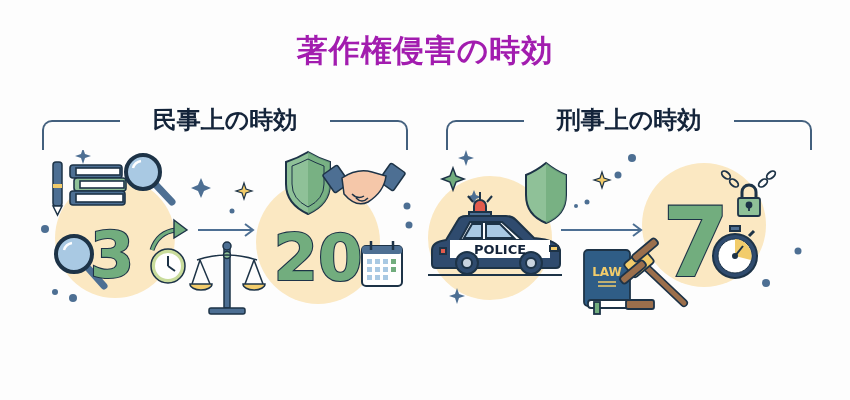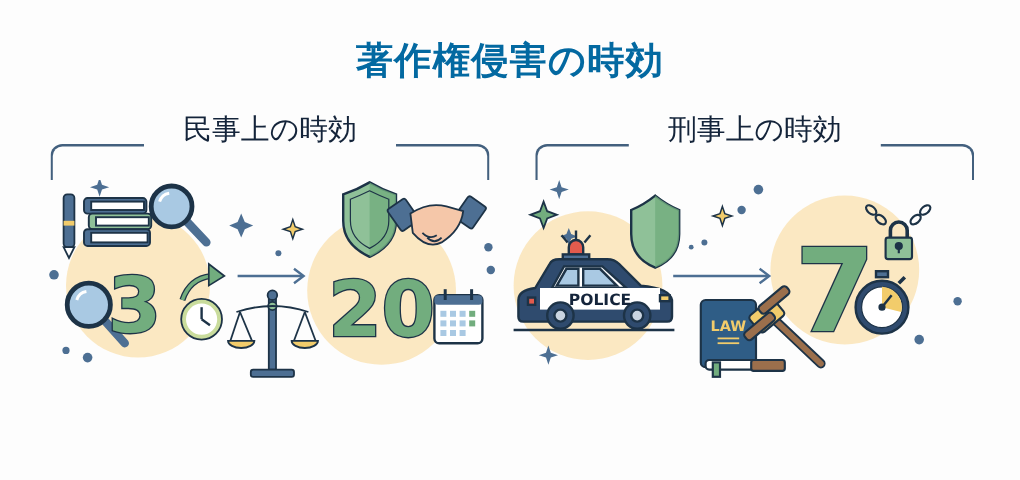--- a/index.html
+++ b/index.html
@@ -1,28 +1,28 @@
 <!DOCTYPE html>
 <html><head>
 <meta charset="utf-8">
 <style>
   * { box-sizing: border-box; margin: 0; padding: 0; }
   html, body { width: 850px; height: 400px; background: #fdfdfd; overflow: hidden; }
   body { position: relative; font-family: "DejaVu Sans", "Liberation Sans", sans-serif; color: #14243a; }
   .title {
     position: absolute; left: 0; width: 850px; top: 30px; text-align: center;
-    font-size: 31px; font-weight: bold; color: #0369a1; letter-spacing: 1px;
+    font-size: 31px; font-weight: bold; color: #a21caf; letter-spacing: 1px;
   }
   .section-frame {
     position: absolute; top: 120px; height: 30px;
     border-top: 2px solid #43607e; border-left: 2px solid #43607e; border-right: 2px solid #43607e;
     border-radius: 10px 10px 0 0;
   }
   .section-label {
-    position: absolute; top: 92px; font-size: 24px; font-weight: normal; color: #14243a;
+    position: absolute; top: 104px; font-size: 24px; font-weight: bold; color: #14243a;
     background: #fdfdfd; padding: 0 14px; text-align: center;
   }
   .stage { position: absolute; top: 150px; height: 170px; }
   svg { display: block; }
   .big-num {
     font-family: "DejaVu Sans", "Liberation Sans", sans-serif; font-weight: bold;
     fill: #72ad7e; stroke: #1d3347; stroke-width: 2.2; paint-order: stroke;
   }
 </style>
 </head>

